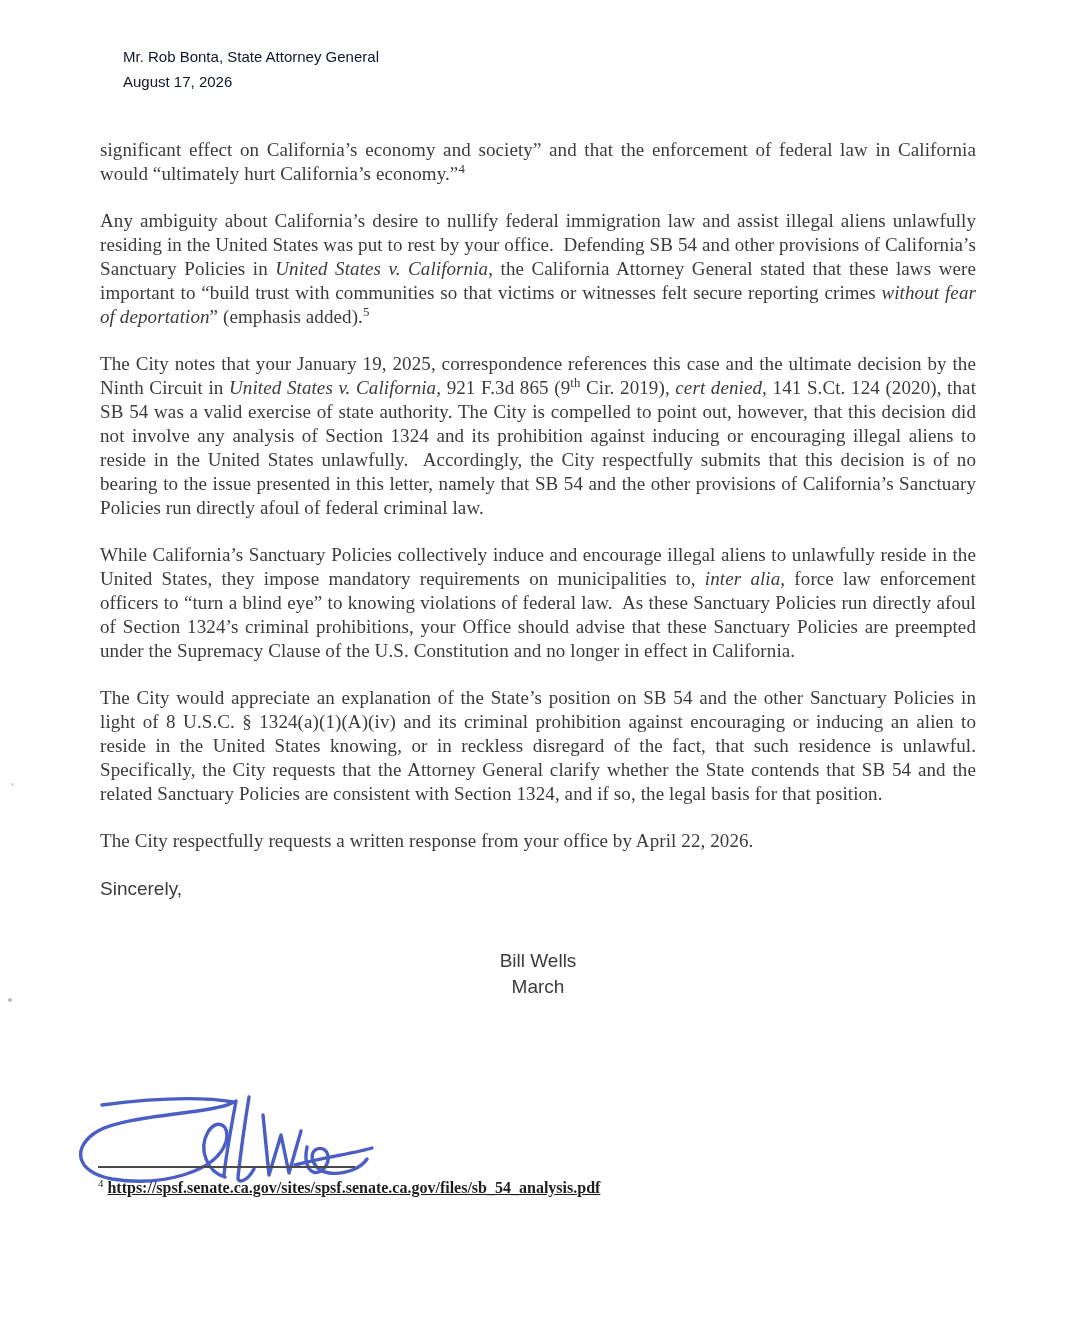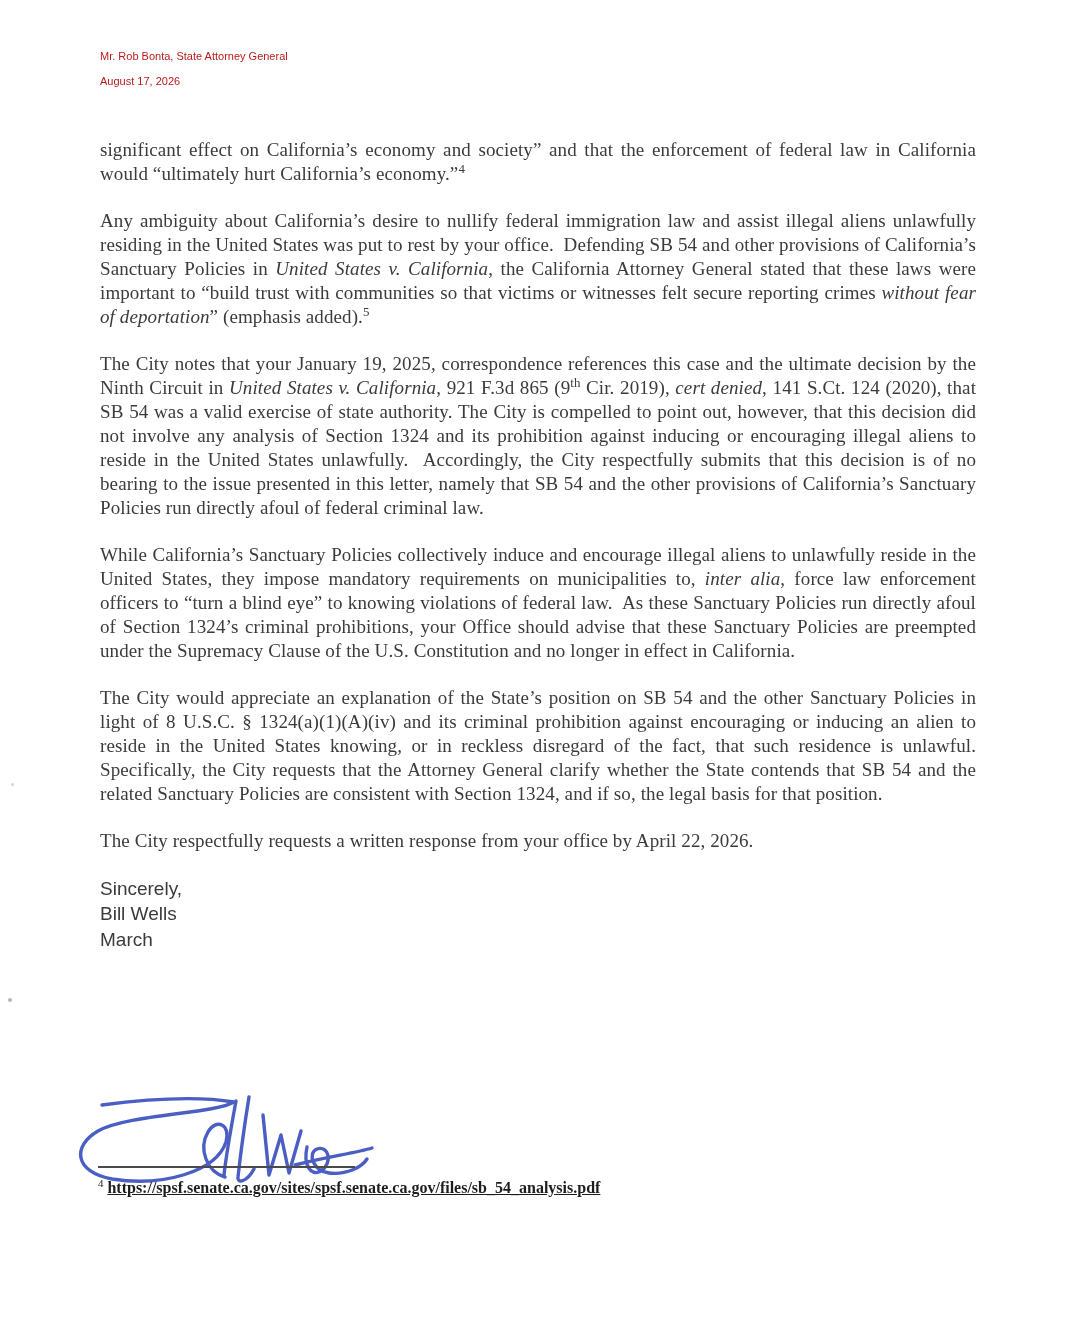--- a/index.html
+++ b/index.html
@@ -10,41 +10,43 @@
     overflow:hidden;
     font-family:"Liberation Sans",sans-serif;
     color:#3b3b3b;
   }
   .content{
     position:absolute;
     left:100px;top:44px;
     width:876px;
   }
   .hdr-line{
-    font-size:11px;
+    font-size:15px;
     line-height:25px;
-    color:#b91c1c;
+    color:#0f172a;
+    margin-left:23px;
   }
   .hdr-block{margin-bottom:44px;}
   .body-para{
     margin:0 0 23px 0;
     font-size:19px;
     line-height:24px;
     text-align:justify;
     letter-spacing:0.1px;
     color:#3b3b3b;
     font-family:Liberation Serif, serif;
   }
   .it{font-style:italic;margin-top:48px;}
   sup{font-size:68%;line-height:0;vertical-align:super;}
   .closing-salutation{
     font-size:19px;line-height:24px;margin:24px 0 0 0;
   }
   .signer-block{
-    font-size:19px;line-height:26px;
+    margin-top:47px;
+    font-size:19px;line-height:26px;text-align:center;
   }
   .signature-svg{
     position:absolute;
     left:66px;top:1086px;
     width:312px;height:106px;
     pointer-events:none;
   }
   .footnote-area{
     position:absolute;
     left:98px;top:1166px;

